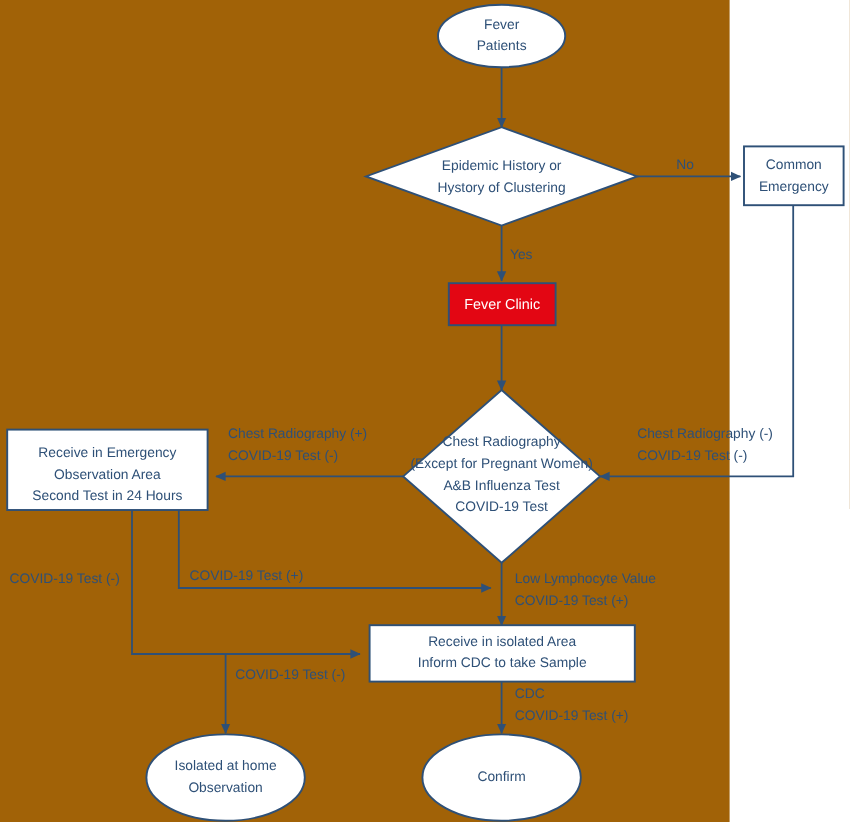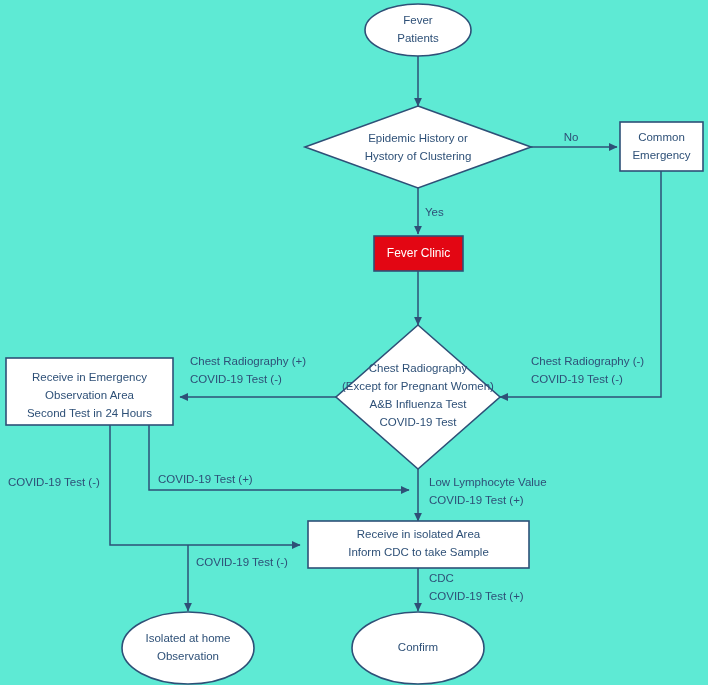--- a/index.html
+++ b/index.html
@@ -8,23 +8,23 @@
     background: #ffffff;
   }
   body {
     width: 708px;
     height: 685px;
     overflow: hidden;
     font-family: "Liberation Sans", sans-serif;
   }
   #flowchart-root {
     position: relative;
-    width: 708px;
+    width: 608px;
     height: 685px;
-    background: #5eead4;
+    background: #a16207;
   }
   svg.chart-canvas {
     display: block;
     width: 708px;
     height: 685px;
   }
   .node-shape {
     fill: #ffffff;
     stroke: #2e5077;
     stroke-width: 1.6;

